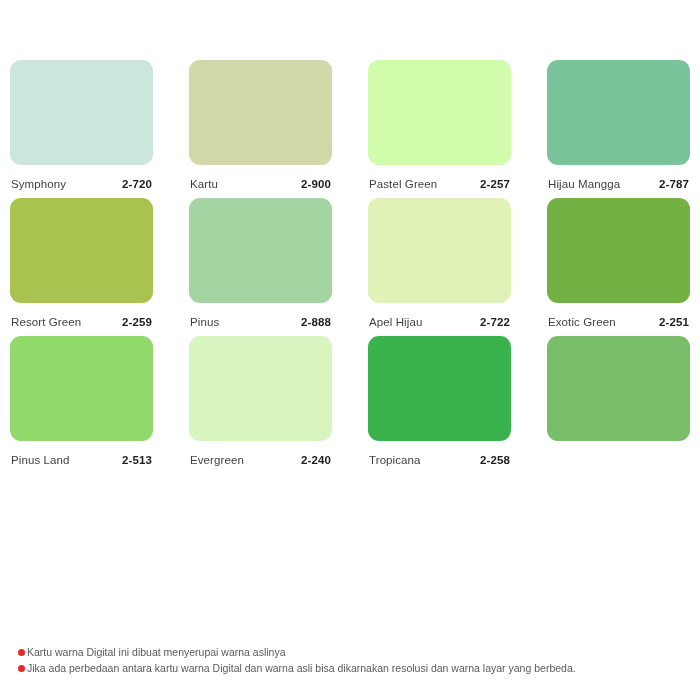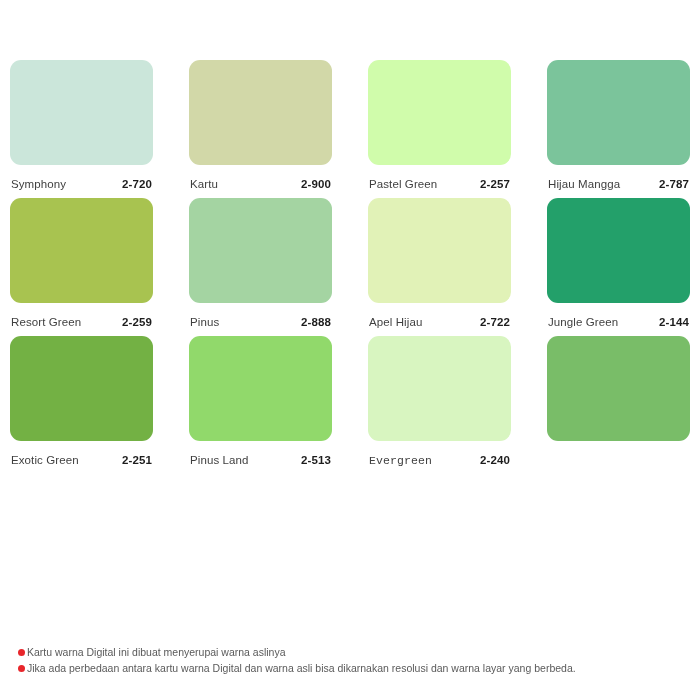--- a/index.html
+++ b/index.html
@@ -157,53 +157,53 @@
     </div>
 
     <div class="swatch-cell">
       <div class="swatch-chip" style="background: rgb(225, 242, 183);"></div>
       <div class="swatch-meta">
         <span class="swatch-name" style="color: rgb(63, 63, 63);">Apel Hijau</span>
         <span class="swatch-code" style="color: rgb(29, 29, 29);">2-722</span>
       </div>
     </div>
 
-    <div class="swatch-cell">
-      <div class="swatch-chip" style="background: rgb(35, 160, 106);"></div>
-      <div class="swatch-meta">
-        <span class="swatch-name" style="color: rgb(63, 63, 63);">Jungle Green</span>
-        <span class="swatch-code" style="color: rgb(29, 29, 29);">2-144</span>
-      </div>
-    </div>
 
     <div class="swatch-cell">
       <div class="swatch-chip" style="background: rgb(115, 177, 68);"></div>
       <div class="swatch-meta">
         <span class="swatch-name" style="color: rgb(63, 63, 63);">Exotic Green</span>
         <span class="swatch-code" style="color: rgb(29, 29, 29);">2-251</span>
       </div>
     </div>
 
     <div class="swatch-cell">
       <div class="swatch-chip" style="background: rgb(145, 217, 107);"></div>
       <div class="swatch-meta">
         <span class="swatch-name" style="color: rgb(63, 63, 63);">Pinus Land</span>
         <span class="swatch-code" style="color: rgb(29, 29, 29);">2-513</span>
       </div>
     </div>
 
     <div class="swatch-cell">
       <div class="swatch-chip" style="background: rgb(216, 245, 192);"></div>
       <div class="swatch-meta">
-        <span class="swatch-name" style="color: rgb(63, 63, 63); font-family: Liberation Mono, monospace;">Evergreen</span>
+        <span class="swatch-name" style="color: rgb(63, 63, 63);">Evergreen</span>
         <span class="swatch-code" style="color: rgb(29, 29, 29);">2-240</span>
       </div>
     </div>
 
 
+    <div class="swatch-cell">
+      <div class="swatch-chip" style="background: rgb(59, 179, 77);"></div>
+      <div class="swatch-meta">
+        <span class="swatch-name" style="color: rgb(63, 63, 63);">Tropicana</span>
+        <span class="swatch-code" style="color: rgb(29, 29, 29);">2-258</span>
+      </div>
+    </div>
 
     <div class="swatch-cell">
       <div class="swatch-chip" style="background: rgb(121, 189, 104);"></div>
     </div>
 
     <div class="swatch-cell empty-cell">
       <div class="swatch-chip"></div>
       <div class="swatch-meta">
         <span class="swatch-name" style="color: rgb(63, 63, 63);"></span>
         <span class="swatch-code" style="color: rgb(29, 29, 29);"></span>

